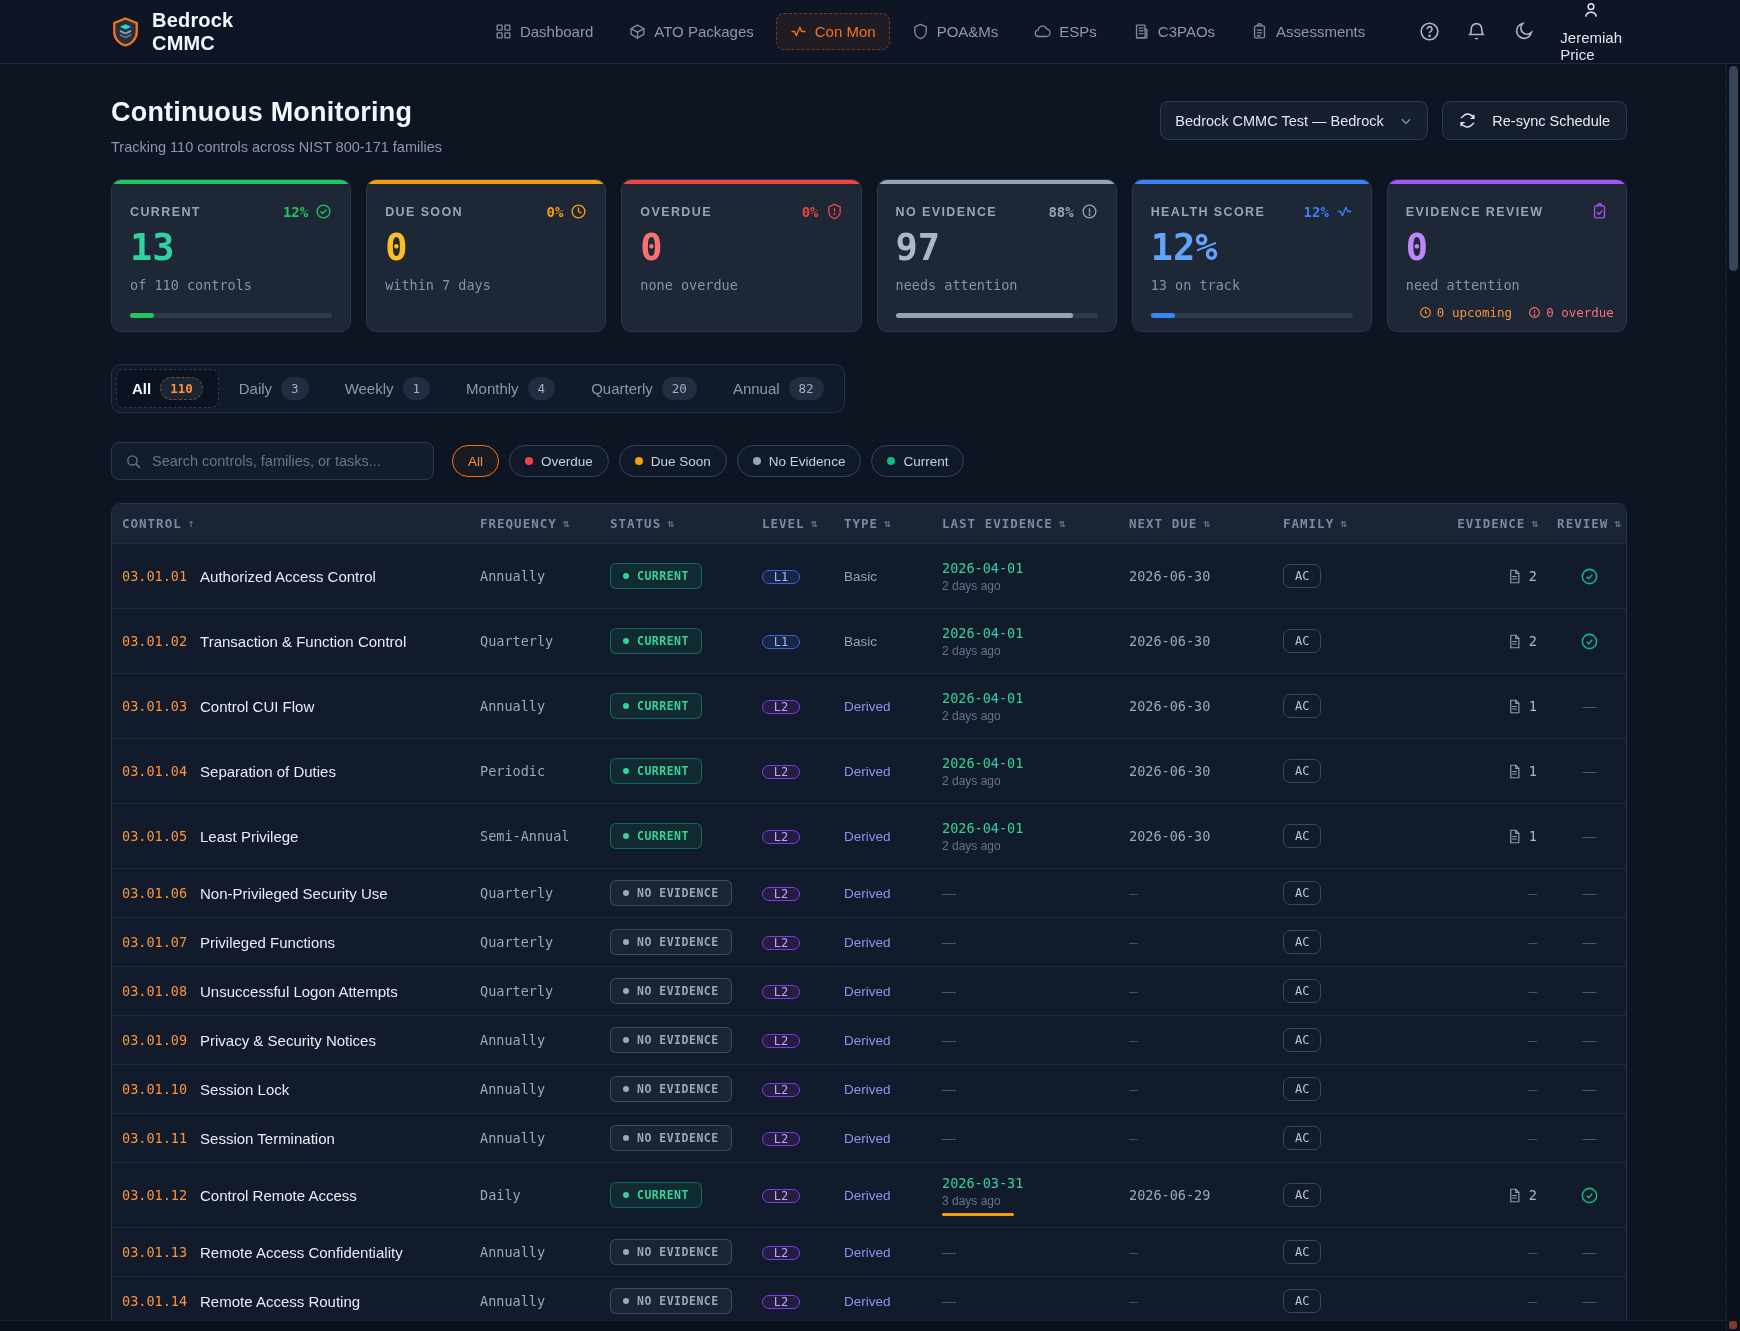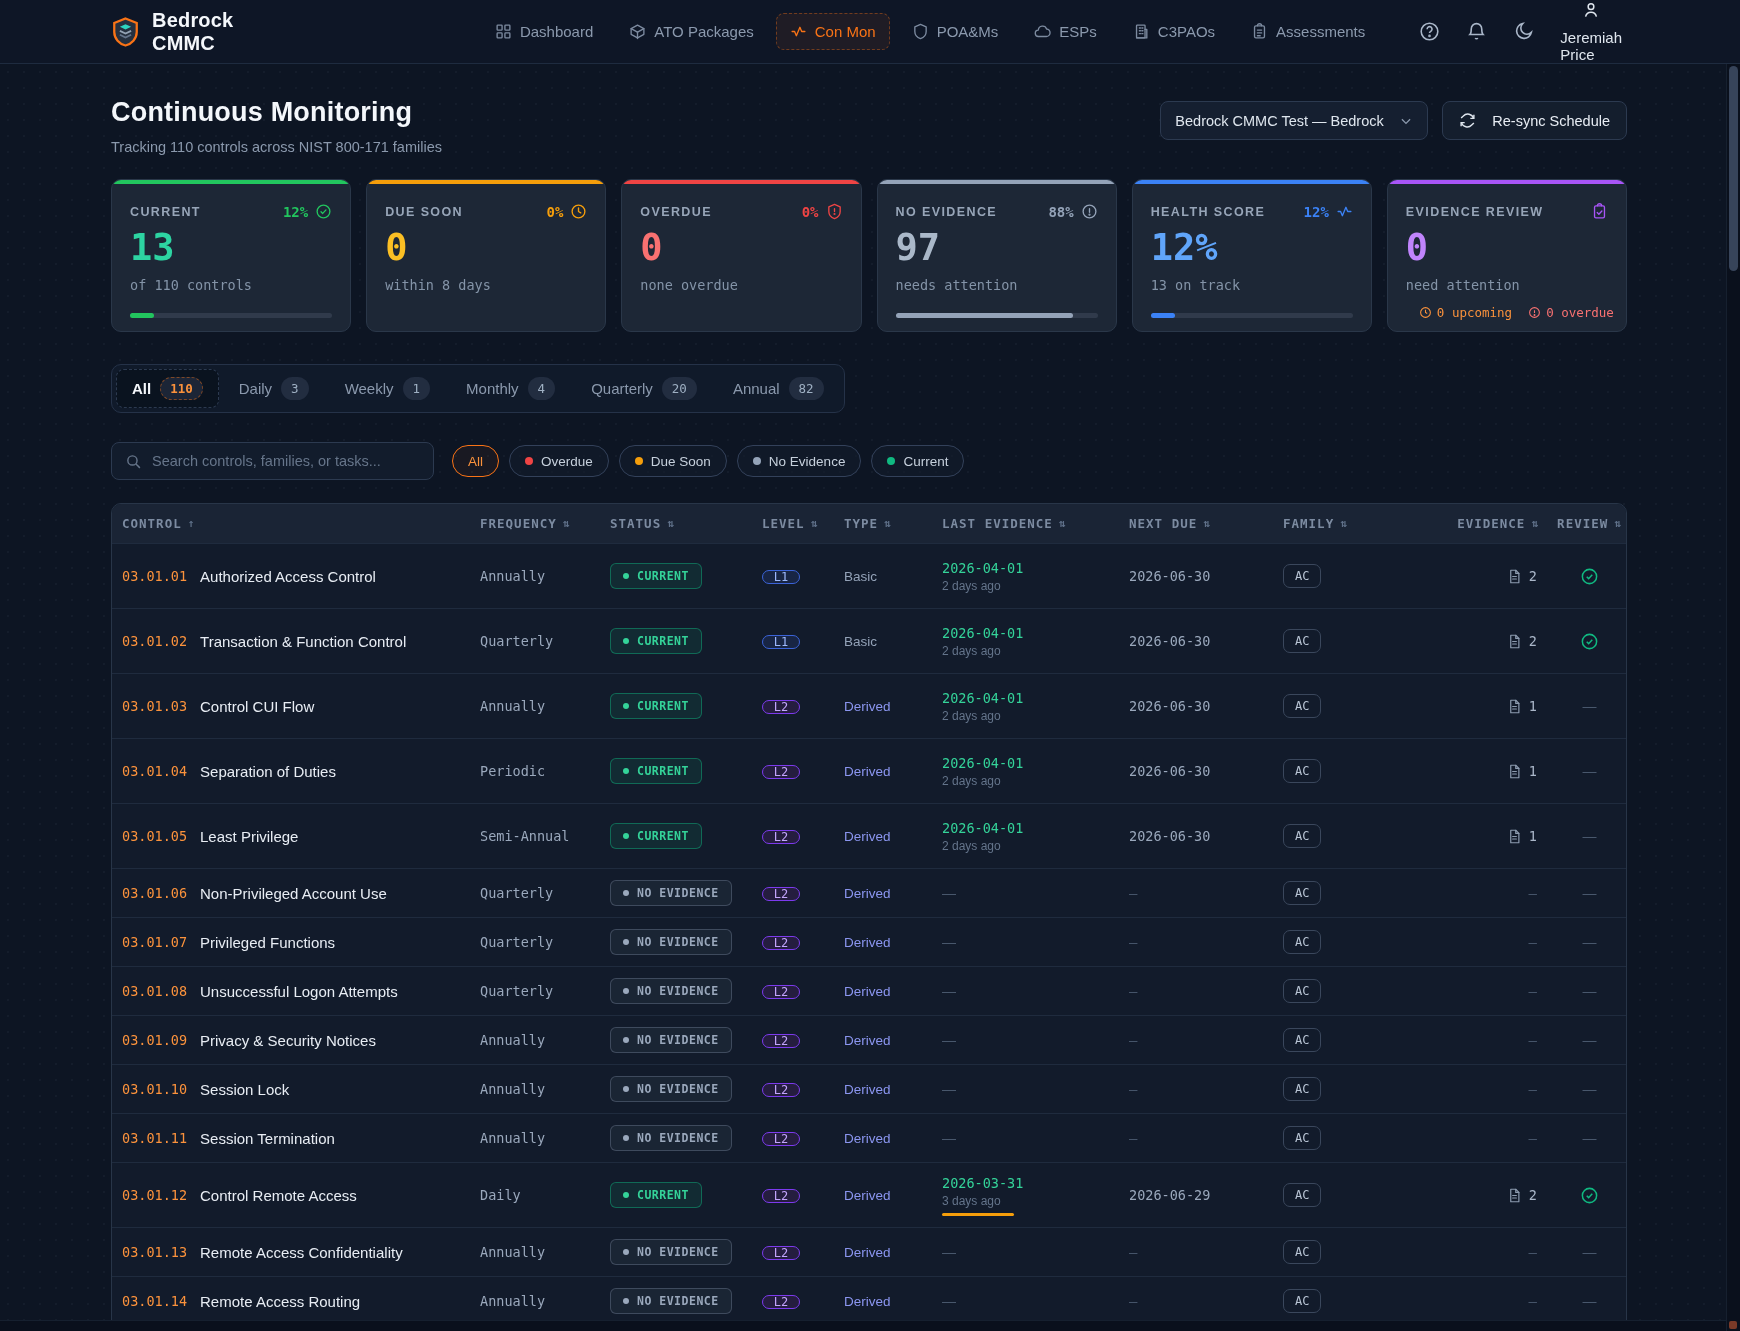--- a/index.html
+++ b/index.html
@@ -310,21 +310,21 @@
         <span class="card-pct mono">0%</span>
         <span>
               <svg width="17" height="17" viewBox="0 0 24 24" fill="none" stroke="currentColor" stroke-width="1.9" stroke-linecap="round" stroke-linejoin="round">
                 <circle cx="12" cy="12" r="9"></circle>
                 <path d="M12 7v5l3.2 2"></path>
               </svg>
             </span>
       </span>
     </div>
     <div class="card-value mono" style="color:#fbbf24">0</div>
-    <div class="card-sub mono">within 8 days</div>
+    <div class="card-sub mono">within 7 days</div>
 
   </div>
       <div class="card" style="--accent:#ef4444">
     <div class="card-top">
       <span class="card-label">OVERDUE</span>
       <span class="card-meta">
         <span class="card-pct mono">0%</span>
         <span>
               <svg width="17" height="17" viewBox="0 0 24 24" fill="none" stroke="currentColor" stroke-width="1.9" stroke-linecap="round" stroke-linejoin="round">
                 <path d="M12 2l8 3.5V12c0 5-3.5 8.5-8 10-4.5-1.5-8-5-8-10V5.5L12 2z"></path>
@@ -723,21 +723,21 @@
             </span>
            <span>1</span>
     </div>
     <div class="c-review">
       <span class="dash">—</span>
     </div>
   </div>
         <div class="t-grid t-row short">
     <div class="c-control">
       <span class="ctl-id">03.01.06</span>
-      <span class="ctl-name">Non-Privileged Account Use</span>
+      <span class="ctl-name">Non-Privileged Security Use</span>
     </div>
     <div class="c-freq">Quarterly</div>
     <div>
       <span class="status-badge st-noev">
         <span class="sdot"></span>
         <span>NO EVIDENCE</span>
             </span>
     </div>
     <div>
       <span class="lvl lvl-l2">L2</span>

